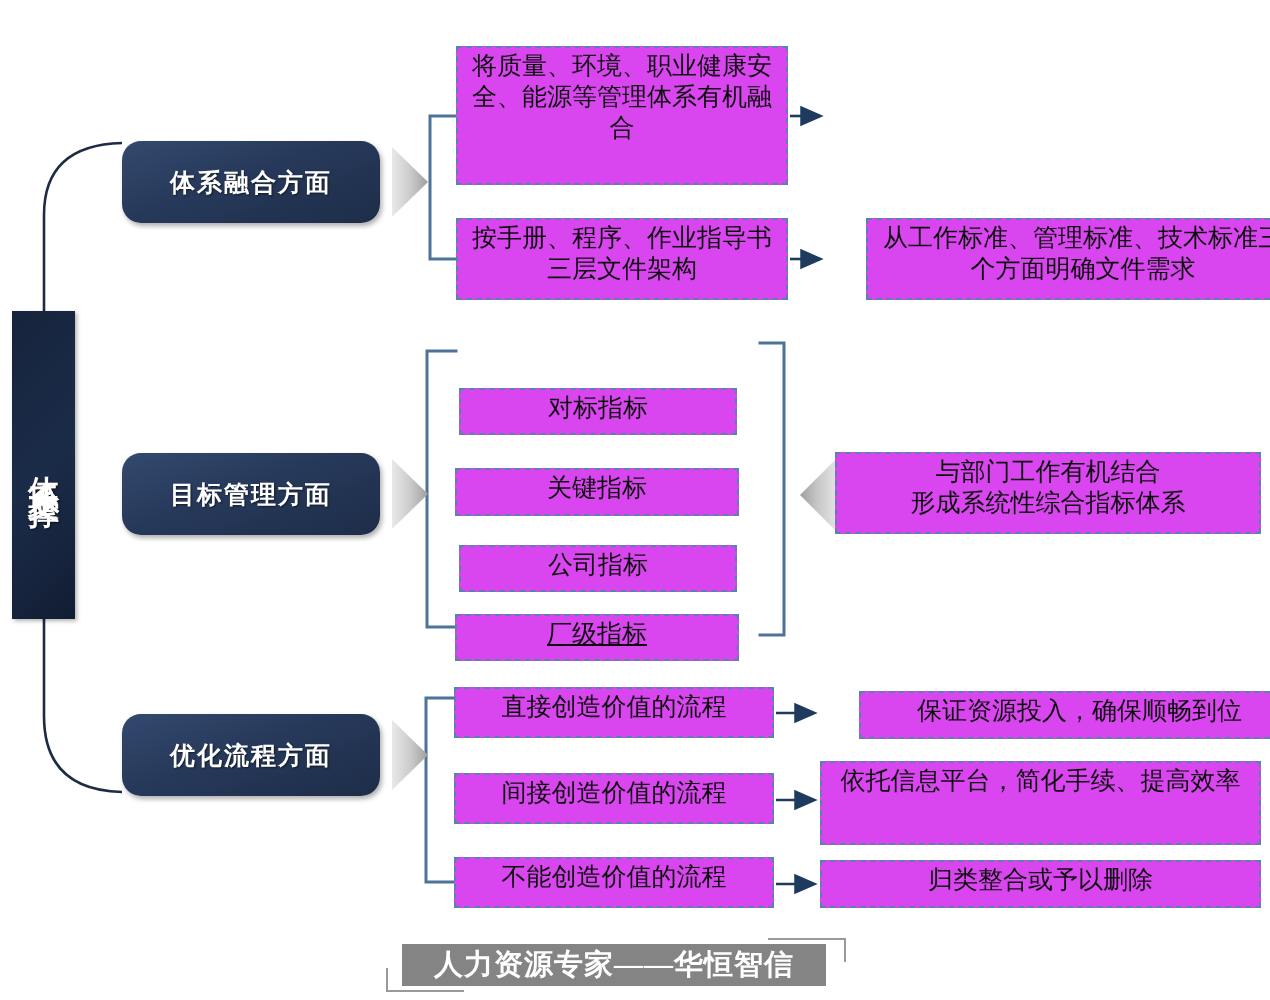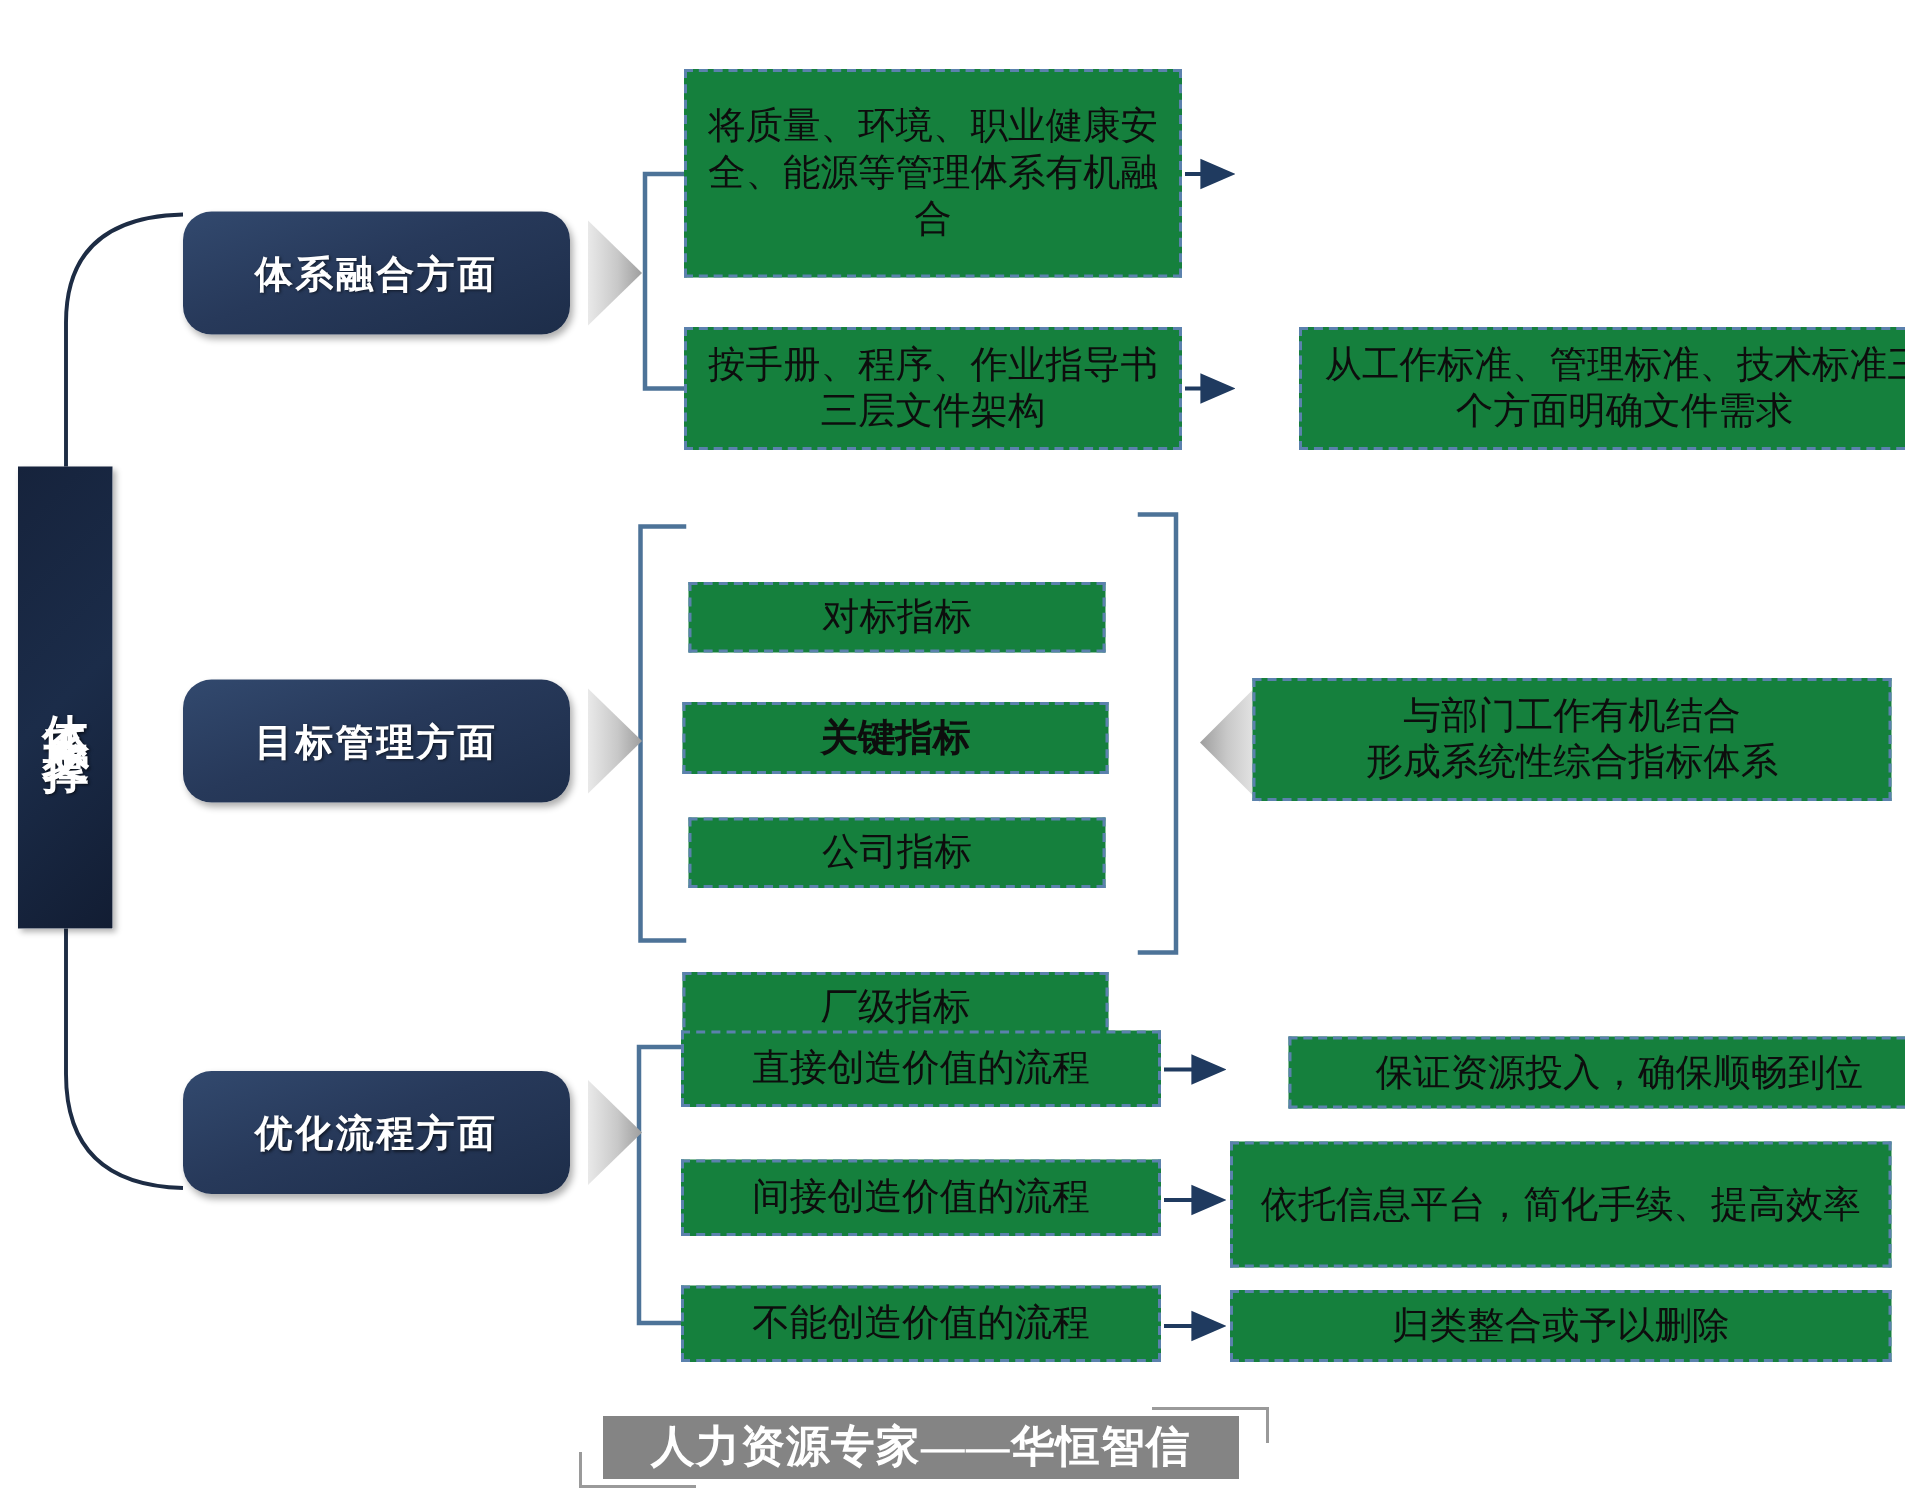--- a/index.html
+++ b/index.html
@@ -45,34 +45,34 @@
   .chev svg{display:block;}
   #chev0{left:392px;top:143px;}
   #chev1{left:392px;top:455px;}
   #chev2{left:392px;top:716px;}
   
   #chevL{position:absolute;left:798px;top:452px;width:44px;height:86px;}
 
   
   .dbox{
     position:absolute;border:2px dashed #5b81ad;
-    background:#15803d;
-    display:flex;align-items:center;justify-content:center;text-align:center;
+    background:#d946ef;
+    display:flex;align-items:flex-start;justify-content:center;text-align:center;
     font-size:25px;line-height:1.24;color:#0d0d0d;
     padding:2px 6px;box-sizing:border-box;
   }
 
   
   #m0{left:456px;top:46px;width:332px;height:139px;}
   #m1{left:456px;top:218px;width:332px;height:82px;}
   #i0{left:459px;top:315px;width:278px;height:47px;}
   #i1{left:459px;top:388px;width:278px;height:47px;}
-  #i2{left:455px;top:468px;width:284px;height:48px;font-weight:bold;}
+  #i2{left:455px;top:468px;width:284px;height:48px;}
   #i3{left:459px;top:545px;width:278px;height:47px;}
-  #i4{left:455px;top:648px;width:284px;height:47px;}
+  #i4{left:455px;top:614px;width:284px;height:47px;text-decoration:underline;}
   #p0{left:454px;top:687px;width:320px;height:51px;}
   #p1{left:454px;top:773px;width:320px;height:51px;}
   #p2{left:454px;top:857px;width:320px;height:51px;}
 
   
   #r0{left:827px;top:71px;width:434px;height:82px;}
   #r1{left:866px;top:218px;width:434px;height:82px;}
   #rg{left:835px;top:452px;width:426px;height:82px;}
   #o0{left:859px;top:691px;width:441px;height:48px;}
   #o1{left:820px;top:761px;width:441px;height:84px;}

